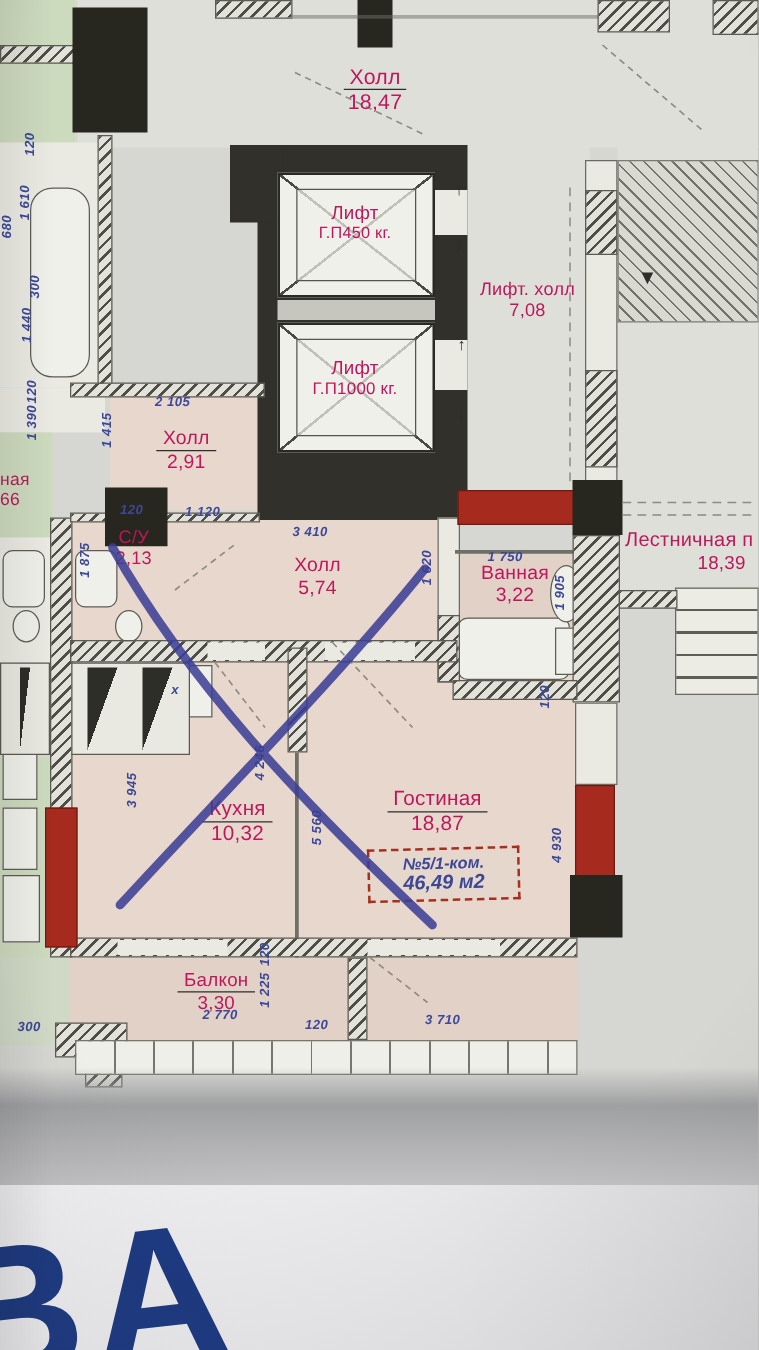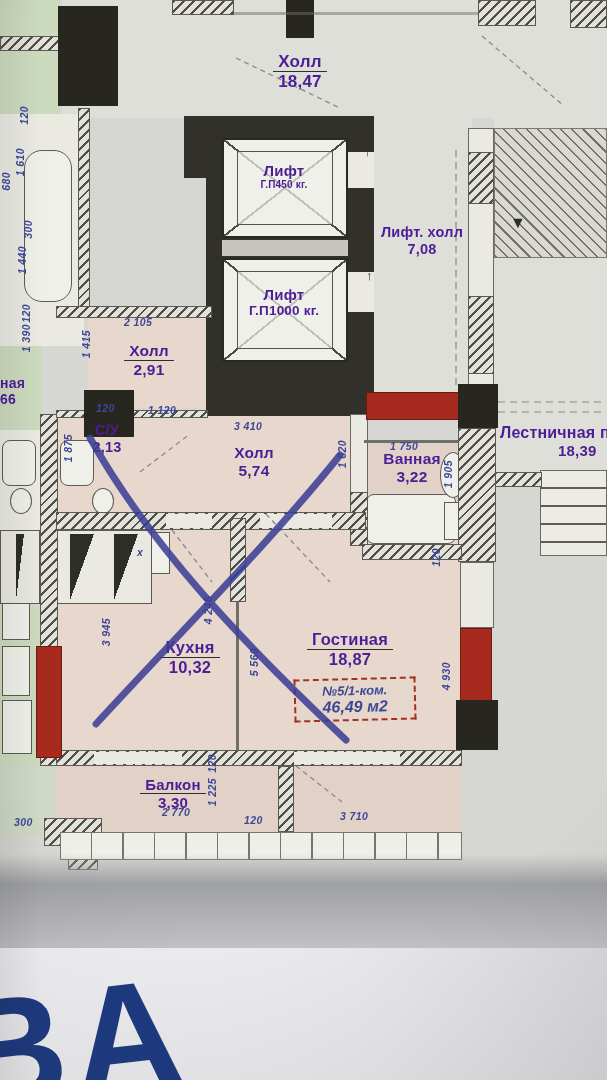--- a/index.html
+++ b/index.html
@@ -22,21 +22,21 @@
   .vent{position:absolute;background:#e9e9e1;border:1px solid #5a5a52;box-sizing:border-box;display:flex;justify-content:space-around;padding:3px;}
   .vent i{width:28%;background:linear-gradient(to bottom right,#2e2e28 0 50%,transparent 50%);}
   .liftbox{position:absolute;border:2px solid #2a2a24;box-sizing:border-box;
     background:
       linear-gradient(to top right,transparent calc(50% - 1px),#4a4a44 calc(50% - 1px) calc(50% + 1px),transparent calc(50% + 1px)),
       linear-gradient(to bottom right,transparent calc(50% - 1px),#4a4a44 calc(50% - 1px) calc(50% + 1px),transparent calc(50% + 1px)),
       #f0f0ea;}
   .liftbox::after{content:"";position:absolute;inset:11%;border:1.5px solid #55554d;background:rgba(240,240,234,.72);}
   .stairsteps{position:absolute;background:repeating-linear-gradient(180deg,#ecece4 0 16px,#5e5e56 16px 18px);border:1px solid #6a6a62;box-sizing:border-box;}
   .glaz{position:absolute;background:repeating-linear-gradient(90deg,#efefe9 0 30px,#76766e 30px 31.5px);border:1.5px solid #76766e;box-sizing:border-box;}
-  .rlabel{position:absolute;text-align:center;color:#4c1d95;font-weight:700;line-height:1.14;letter-spacing:.2px;}
+  .rlabel{position:absolute;text-align:center;color:#be185d;font-weight:400;line-height:1.14;letter-spacing:.2px;}
   .rlabel .nm{display:block;}
   .rlabel .ar{display:block;}
   .rlabel.fr .nm{border-bottom:1.5px solid #2e2e32;padding:0 5px;display:inline-block;}
   .rlabel.fr .ar{display:block;}
   .dim{position:absolute;color:#3d4899;font-style:italic;font-weight:700;font-size:10.5px;white-space:nowrap;letter-spacing:.4px;}
   .dim.v{writing-mode:vertical-rl;transform:rotate(180deg);}
   .arrow{position:absolute;color:#2e2e28;font-size:13px;font-weight:700;}
   .stamp{position:absolute;border:2.5px dashed #a5301f;transform:rotate(-1.5deg);padding:3px 7px;color:#3c4796;font-style:italic;font-weight:700;text-align:center;background:rgba(231,215,204,.4);}
   .stamp .l1{font-size:13px;display:block;}
   .stamp .l2{font-size:16px;display:block;}
@@ -163,21 +163,21 @@
       <path d="M456 150 V390"></path>
     </g>
   </svg>
 
   <div class="rlabel fr" style="left:240px;top:52px;width:120px;font-size:17px">
     <span class="nm">Холл</span>
     <span class="ar">18,47</span>
   </div>
   <div class="rlabel" style="left:224px;top:162px;width:120px;font-size:15px;z-index:3">
     <span class="nm">Лифт</span>
-    <span class="ar" style="font-size:10px">Г.П450 кг.</span>
+    <span class="ar" style="font-size:13px">Г.П450 кг.</span>
   </div>
   <div class="rlabel" style="left:224px;top:286px;width:120px;font-size:15px;z-index:3">
     <span class="nm">Лифт</span>
     <span class="ar" style="font-size:13.5px">Г.П1000 кг.</span>
   </div>
   <div class="rlabel" style="left:374px;top:224px;width:96px;font-size:14.5px">
     <span class="nm">Лифт. холл</span>
     <span class="ar">7,08</span>
   </div>
   <div class="rlabel fr" style="left:108px;top:342px;width:82px;font-size:15.5px">

